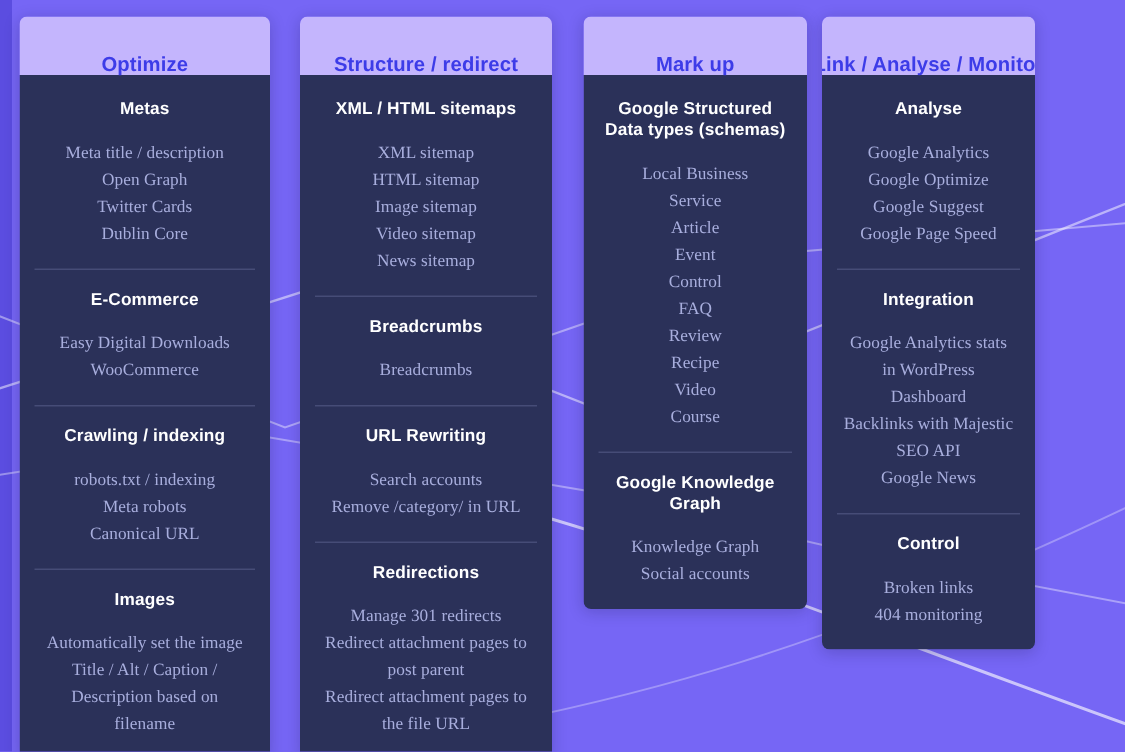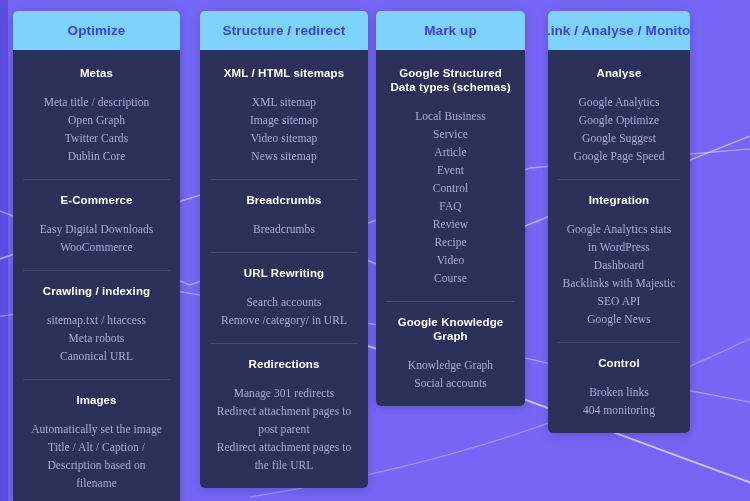--- a/index.html
+++ b/index.html
@@ -40,24 +40,24 @@
     z-index:5;
   }
   .card {
     position:absolute;
     top:11px;
     border-radius:5px;
     overflow:hidden;
     box-shadow:0 2px 10px rgba(20,16,60,0.22);
   }
   .card-header {
-    background:#7dd3fc;
+    background:#c4b5fd;
     height:39px;
     display:flex;
-    align-items:center;
+    align-items:flex-end;
     justify-content:center;
     padding:0 8px;
   }
   .card-header-title {
     color:#3d3ce8;
     font-size:13.5px;
     font-weight:bold;
     letter-spacing:0.1px;
     text-align:center;
     white-space:nowrap;
@@ -91,21 +91,21 @@
     color:#a8aedd;
     font-size:11.5px;
     line-height:18px;
     letter-spacing:0.05px;
     font-family:Liberation Serif, serif;
   }
 
   
   #card-1 { left:13px;  width:167px; }
   #card-2 { left:200px; width:168px; }
-  #card-3 { left:376px; width:149px; }
+  #card-3 { left:389px; width:149px; }
   #card-4 { left:548px; width:142px; }
 </style>
 </head>
 <body>
 
 <div id="bg-layer"></div>
 <div id="bg-left-strip"></div>
 <svg id="bg-lines" viewBox="0 0 750 501" preserveAspectRatio="none">
   <path d="M -10 262 L 200 195 L 392 270 L 480 244 L 600 196 L 760 132" fill="none" stroke="rgba(255,255,255,0.5)" stroke-width="1.6"></path>
   <path d="M -10 207 L 190 285 L 400 212 L 530 168 L 760 148" fill="none" stroke="rgba(255,255,255,0.42)" stroke-width="1.4"></path>
@@ -136,21 +136,21 @@
         <div class="section-title">E-Commerce</div>
         <div class="section-items">
           <div class="item">Easy Digital Downloads</div>
           <div class="item">WooCommerce</div>
         </div>
       </div>
 
       <div class="section">
         <div class="section-title">Crawling / indexing</div>
         <div class="section-items">
-          <div class="item">sitemap.txt / htaccess</div>
+          <div class="item">robots.txt / indexing</div>
           <div class="item">Meta robots</div>
           <div class="item">Canonical URL</div>
         </div>
       </div>
 
       <div class="section">
         <div class="section-title">Images</div>
         <div class="section-items">
           <div class="item">Automatically set the image Title / Alt / Caption / Description based on filename</div>
         </div>
@@ -162,20 +162,21 @@
   <div class="card" id="card-2">
     <div class="card-header">
       <div class="card-header-title">Structure / redirect</div>
     </div>
     <div class="card-body">
 
       <div class="section">
         <div class="section-title">XML / HTML sitemaps</div>
         <div class="section-items">
           <div class="item">XML sitemap</div>
+          <div class="item">HTML sitemap</div>
           <div class="item">Image sitemap</div>
           <div class="item">Video sitemap</div>
           <div class="item">News sitemap</div>
         </div>
       </div>
 
       <div class="section">
         <div class="section-title">Breadcrumbs</div>
         <div class="section-items">
           <div class="item">Breadcrumbs</div>

